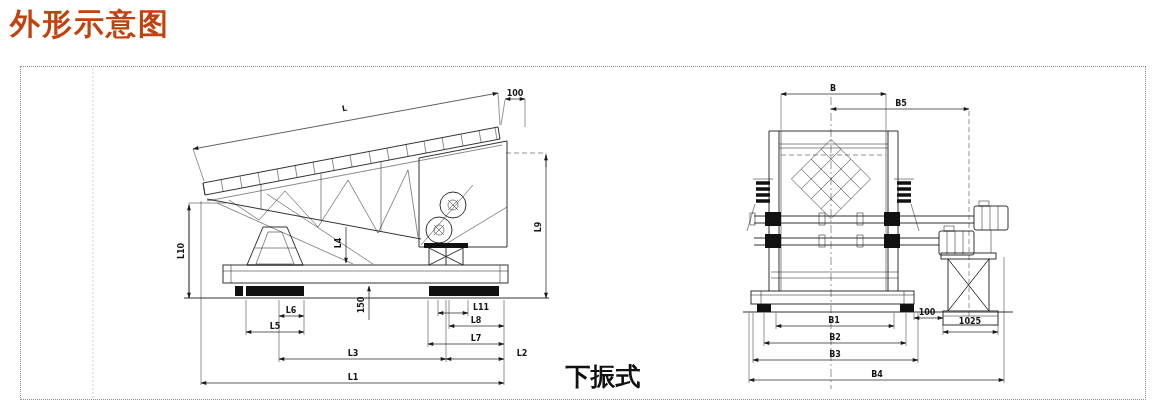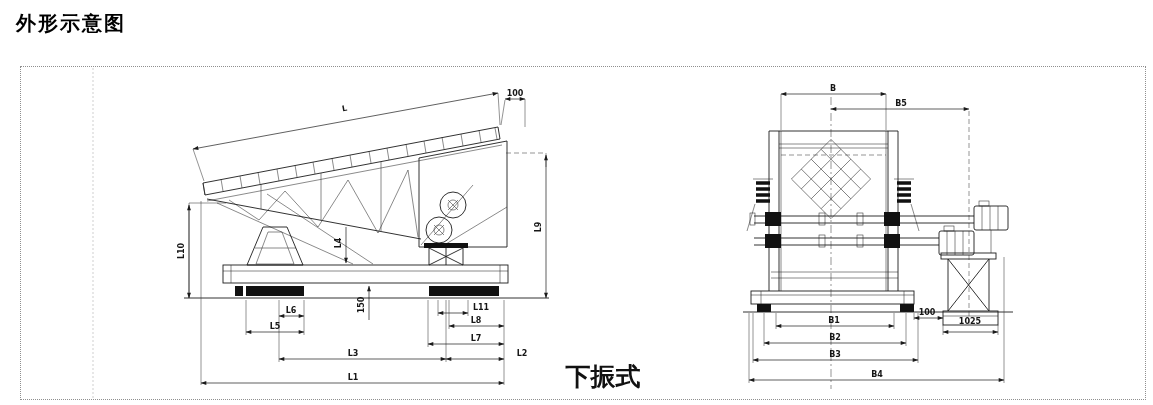--- a/index.html
+++ b/index.html
@@ -1,22 +1,22 @@
 <!DOCTYPE html>
 <html><head>
 <meta charset="utf-8">
 <style>
   html,body{margin:0;padding:0;}
   body{
     width:1153px;height:405px;position:relative;background:#ffffff;
     font-family:"DejaVu Sans","Liberation Sans",sans-serif;overflow:hidden;
   }
   .page-title{
-    position:absolute;left:8px;top:2px;margin:8px;
-    font-size:20px;font-weight:bold;color:#000000;letter-spacing:2px;
+    position:absolute;left:8px;top:2px;margin:2px;
+    font-size:30px;font-weight:bold;color:#c2410c;letter-spacing:2px;
   }
   .frame{
     position:absolute;left:20px;top:66px;width:1124px;height:332px;
     border:1px dotted #8f8f8f;background:#fff;
   }
   .frame svg{display:block;width:1124px;height:332px;}
   
   .stru{stroke:#1b1b1b;fill:none;stroke-width:0.9;}
   .thin{stroke:#2a2a2a;fill:none;stroke-width:0.55;}
   .ext{stroke:#3a3a3a;fill:none;stroke-width:0.55;}

